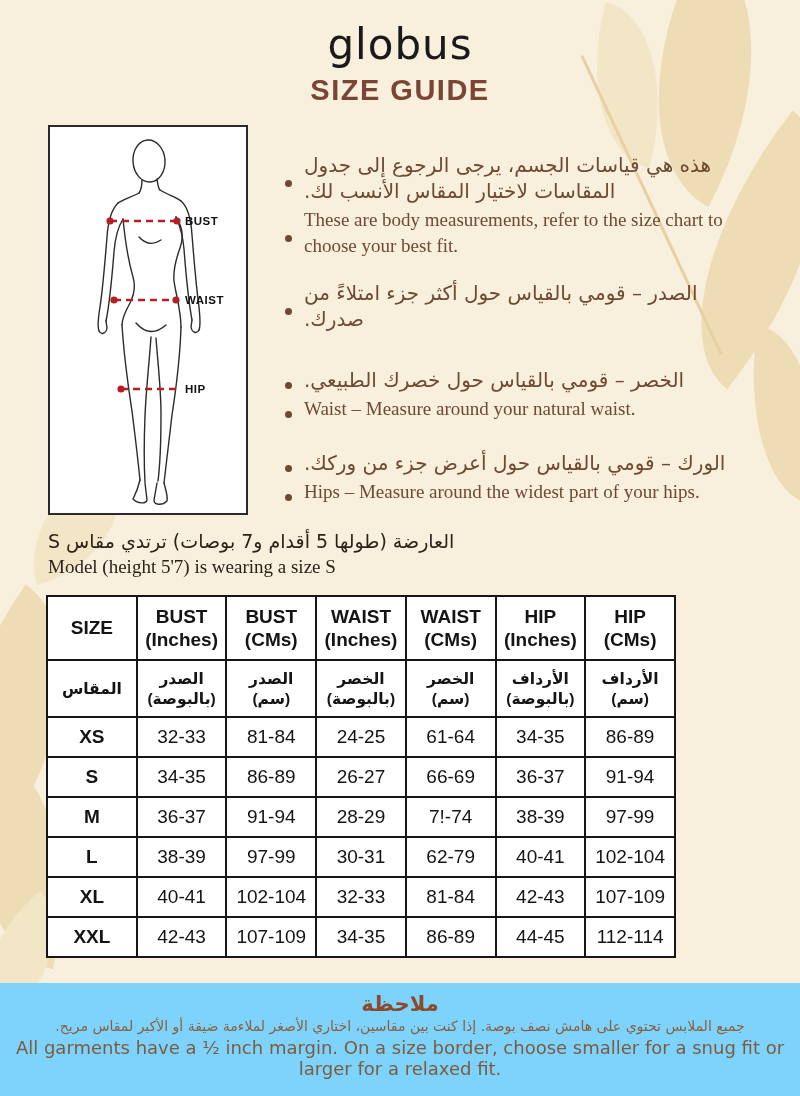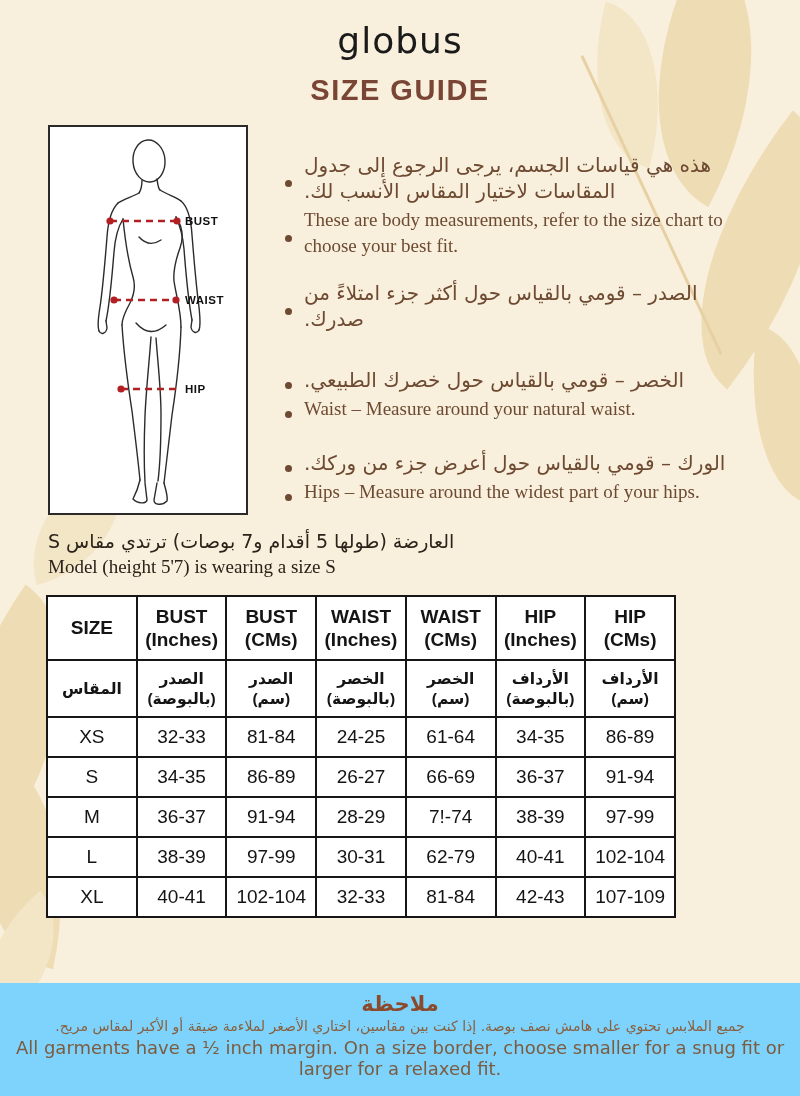--- a/index.html
+++ b/index.html
@@ -6,21 +6,21 @@
   body{
     width:800px;height:1096px;position:relative;overflow:hidden;
     background:#f8efdc;
     font-family:"DejaVu Sans",sans-serif;
   }
   .leaf{position:absolute;border-radius:0 100% 0 100%;z-index:0;}
   .stem{position:absolute;z-index:0;border-radius:3px;}
   .content{position:absolute;z-index:2;}
 
   .brand{left:0;top:20px;width:800px;text-align:center;
-         font-size:36px;font-weight:500;letter-spacing:1px;color:#1a1a1a;}
+         font-size:42px;font-weight:500;letter-spacing:1px;color:#1a1a1a;}
   .guide-title{left:0;top:74px;width:800px;text-align:center;
          font-family:"Liberation Sans","DejaVu Sans",sans-serif;
          font-size:29px;font-weight:700;letter-spacing:1.5px;color:#7a4534;}
 
   .figure-box{left:48px;top:125px;width:200px;height:390px;background:#ffffff;
          border:2px solid #2a2a2a;box-sizing:border-box;}
   .bullet-group{position:absolute;left:285px;width:476px;display:flex;flex-direction:column;gap:3px;}
   .bullet-row{display:flex;align-items:center;}
   .bullet-dot{width:7px;height:7px;border-radius:50%;background:#6d4a31;flex:0 0 7px;
               margin-top:10px;margin-right:12px;}
@@ -39,21 +39,21 @@
             font-family:"Liberation Sans","DejaVu Sans",sans-serif;}
   table.size-table th,table.size-table td{
             border:2px solid #161616;background:#ffffff;text-align:center;
             vertical-align:middle;padding:0 2px;color:#141414;}
   tr.hdr-en{height:64px;}
   tr.hdr-en th{font-size:19px;font-weight:700;line-height:1.22;}
   tr.hdr-ar{height:57px;}
   tr.hdr-ar th{font-size:15.5px;font-weight:700;line-height:1.25;}
   tr.data-row{height:40px;}
   tr.data-row td{font-size:19px;}
-  tr.data-row td.size-col{font-weight:400;text-align:center;}
+  tr.data-row td.size-col{font-weight:700;text-align:center;}
   .hdr-line{display:block;}
 
   .note-band{left:0;top:983px;width:800px;height:113px;background:#7dd3fc;
              text-align:center;z-index:2;}
   .note-head-ar{margin-top:9px;font-size:21px;font-weight:700;color:#8c4a2d;direction:rtl;}
   .note-head-en{margin-top:1px;font-family:"Liberation Serif","DejaVu Serif",serif;
                 font-size:21px;font-weight:700;color:#8c4a2d;}
   .note-body-ar{margin-top:2px;direction:rtl;font-size:14px;color:#8a5f3e;}
   .note-body-en{margin-top:3px;font-size:18px;color:#7d5b3e;}
 </style>
@@ -273,20 +273,29 @@
   </tr>
   <tr class="data-row">
     <td class="size-col">XL</td>
     <td>40-41</td>
     <td>102-104</td>
     <td>32-33</td>
     <td>81-84</td>
     <td>42-43</td>
     <td>107-109</td>
   </tr>
+  <tr class="data-row">
+    <td class="size-col">XXL</td>
+    <td>42-43</td>
+    <td>107-109</td>
+    <td>34-35</td>
+    <td>86-89</td>
+    <td>44-45</td>
+    <td>112-114</td>
+  </tr>
   </tbody>
 </table>
 
 <div class="content note-band">
   <div class="note-head-ar">ملاحظة</div>
   <div class="note-body-ar">جميع الملابس تحتوي على هامش نصف بوصة. إذا كنت بين مقاسين، اختاري الأصغر لملاءمة ضيقة أو الأكبر لمقاس مريح.</div>
   <div class="note-body-en">All garments have a ½ inch margin. On a size border, choose smaller for a snug fit or larger for a relaxed fit.</div>
 </div>
 
 </body></html>

